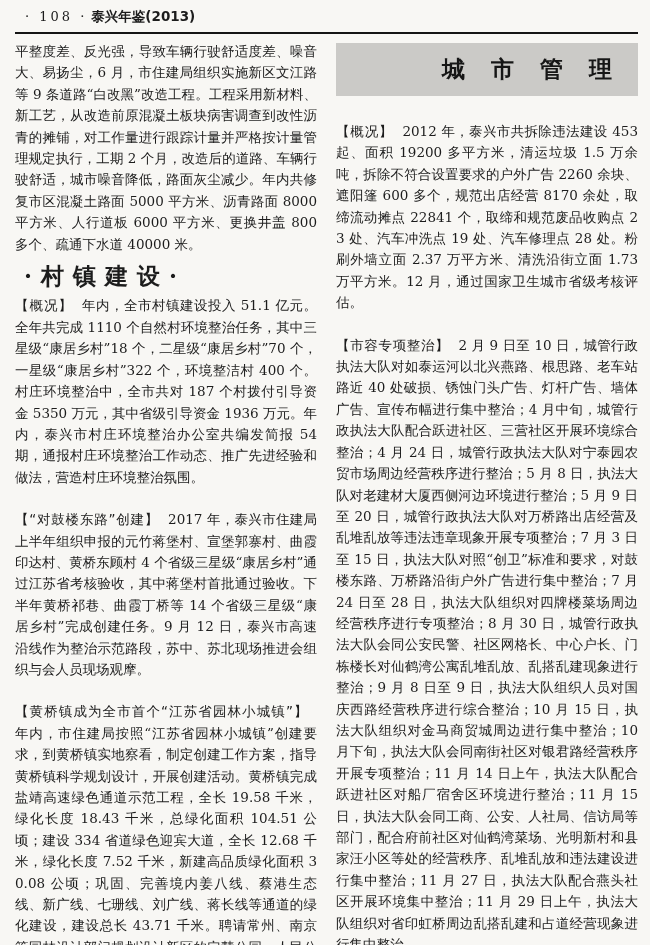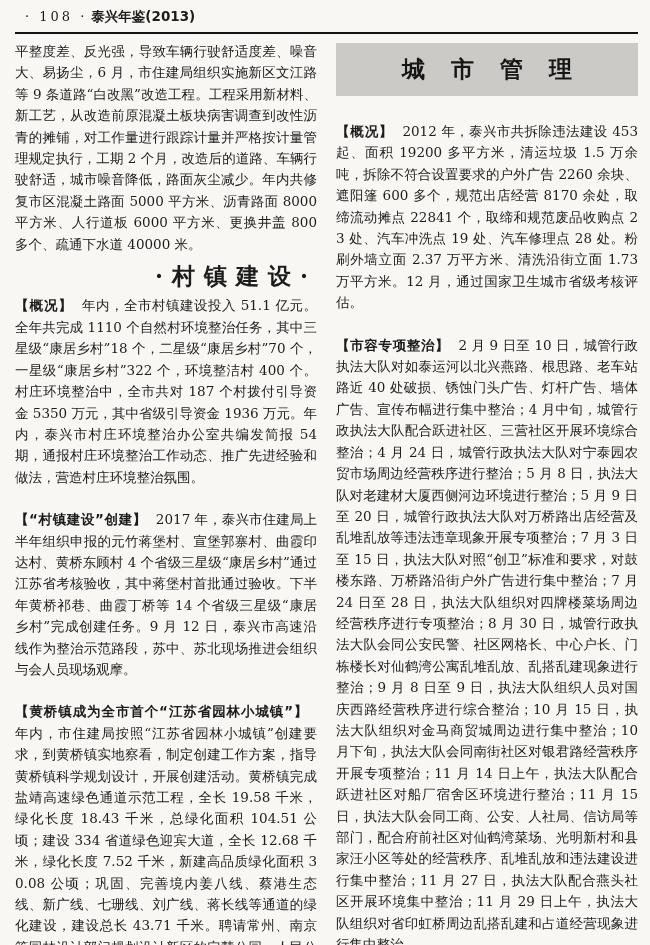--- a/index.html
+++ b/index.html
@@ -52,40 +52,40 @@
     line-height: 21.4px;
     text-align: justify;
     text-justify: inter-ideograph;
     word-break: break-all;
   }
   p { margin: 0; }
   .article { margin-top: 21px; }
   .mt0 { margin-top: 0; }
   .label {
     font-family: "DejaVu Sans", sans-serif;
-    font-weight: 700;
+    font-weight: 400;
     margin-right: 9px;
     letter-spacing: 0.5px;
   }
   .section-title {
     margin: 10px 0 9px 0;
-    text-align: right;
+    text-align: left;
     font-size: 23px;
     font-weight: 600;
     letter-spacing: 9px;
     text-indent: 9px;
     font-family: "DejaVu Serif", serif;
   }
   .chapter-banner {
     background: #cbcac7;
     height: 53px;
     margin: 2px 0 25px 0;
     display: flex;
     align-items: center;
-    justify-content: center;
+    justify-content: flex-end;
     font-family: "DejaVu Sans", sans-serif;
     font-weight: 700;
     font-size: 23px;
     letter-spacing: 26px;
     text-indent: 26px;
     color: #161616;
   }
 </style>
 </head>
 <body>
@@ -101,21 +101,21 @@
 
   <div class="columns">
 
     <div class="col">
       <p class="article mt0">平整度差、反光强，导致车辆行驶舒适度差、噪音大、易扬尘，6 月，市住建局组织实施新区文江路等 9 条道路“白改黑”改造工程。工程采用新材料、新工艺，从改造前原混凝土板块病害调查到改性沥青的摊铺，对工作量进行跟踪计量并严格按计量管理规定执行，工期 2 个月，改造后的道路、车辆行驶舒适，城市噪音降低，路面灰尘减少。年内共修复市区混凝土路面 5000 平方米、沥青路面 8000 平方米、人行道板 6000 平方米、更换井盖 800 多个、疏通下水道 40000 米。</p>
 
       <h2 class="section-title">·村镇建设·</h2>
 
       <p class="article mt0"><b class="label">【概况】</b><span>年内，全市村镇建设投入 51.1 亿元。全年共完成 1110 个自然村环境整治任务，其中三星级“康居乡村”18 个，二星级“康居乡村”70 个，一星级“康居乡村”322 个，环境整洁村 400 个。村庄环境整治中，全市共对 187 个村拨付引导资金 5350 万元，其中省级引导资金 1936 万元。年内，泰兴市村庄环境整治办公室共编发简报 54 期，通报村庄环境整治工作动态、推广先进经验和做法，营造村庄环境整治氛围。</span></p>
 
-      <p class="article"><b class="label">【“村镇建设”创建】</b><span>2017 年，泰兴市住建局上半年组织申报的元竹蒋堡村、宣堡郭寨村、曲霞印达村、黄桥东顾村 4 个省级三星级“康居乡村”通过江苏省考核验收，其中蒋堡村首批通过验收。下半年黄桥祁巷、曲霞丁桥等 14 个省级三星级“康居乡村”完成创建任务。9 月 12 日，泰兴市高速沿线作为整治示范路段，苏中、苏北现场推进会组织与会人员现场观摩。</span></p>
+      <p class="article"><b class="label">【“对鼓楼东路”创建】</b><span>2017 年，泰兴市住建局上半年组织申报的元竹蒋堡村、宣堡郭寨村、曲霞印达村、黄桥东顾村 4 个省级三星级“康居乡村”通过江苏省考核验收，其中蒋堡村首批通过验收。下半年黄桥祁巷、曲霞丁桥等 14 个省级三星级“康居乡村”完成创建任务。9 月 12 日，泰兴市高速沿线作为整治示范路段，苏中、苏北现场推进会组织与会人员现场观摩。</span></p>
 
       <p class="article"><b class="label">【黄桥镇成为全市首个“江苏省园林小城镇”】</b><span>年内，市住建局按照“江苏省园林小城镇”创建要求，到黄桥镇实地察看，制定创建工作方案，指导黄桥镇科学规划设计，开展创建活动。黄桥镇完成盐靖高速绿色通道示范工程，全长 19.58 千米，绿化长度 18.43 千米，总绿化面积 104.51 公顷；建设 334 省道绿色迎宾大道，全长 12.68 千米，绿化长度 7.52 千米，新建高品质绿化面积 30.08 公顷；巩固、完善境内姜八线、蔡港生态线、新广线、七珊线、刘广线、蒋长线等通道的绿化建设，建设总长 43.71 千米。聘请常州、南京等园林设计部门规划设计新区的定慧公园、人民公园，先后成功打造浩堡、野屋、前进等 13 个林业绿化示范村和余庄、站东等 15 个林业绿化合格村，完成 120 多条村庄道路和 160 多条村庄河道的绿化建设任务。10 月 24 日至 25 日，“江苏省园林小城镇”调研组通过现场考察、观看宣传片、听取工作汇报等形式，认定黄桥镇创建各项指标基本达到江苏省园林小城镇标准要求，黄桥镇成为泰兴市首个“江苏省园林小城镇”。</span></p>
     </div>
 
     <div class="col">
       <div class="chapter-banner">
           <span>城市管理</span>
         </div>
 
       <p class="article mt0"><b class="label">【概况】</b><span>2012 年，泰兴市共拆除违法建设 453 起、面积 19200 多平方米，清运垃圾 1.5 万余吨，拆除不符合设置要求的户外广告 2260 余块、遮阳篷 600 多个，规范出店经营 8170 余处，取缔流动摊点 22841 个，取缔和规范废品收购点 23 处、汽车冲洗点 19 处、汽车修理点 28 处。粉刷外墙立面 2.37 万平方米、清洗沿街立面 1.73 万平方米。12 月，通过国家卫生城市省级考核评估。</span></p>

